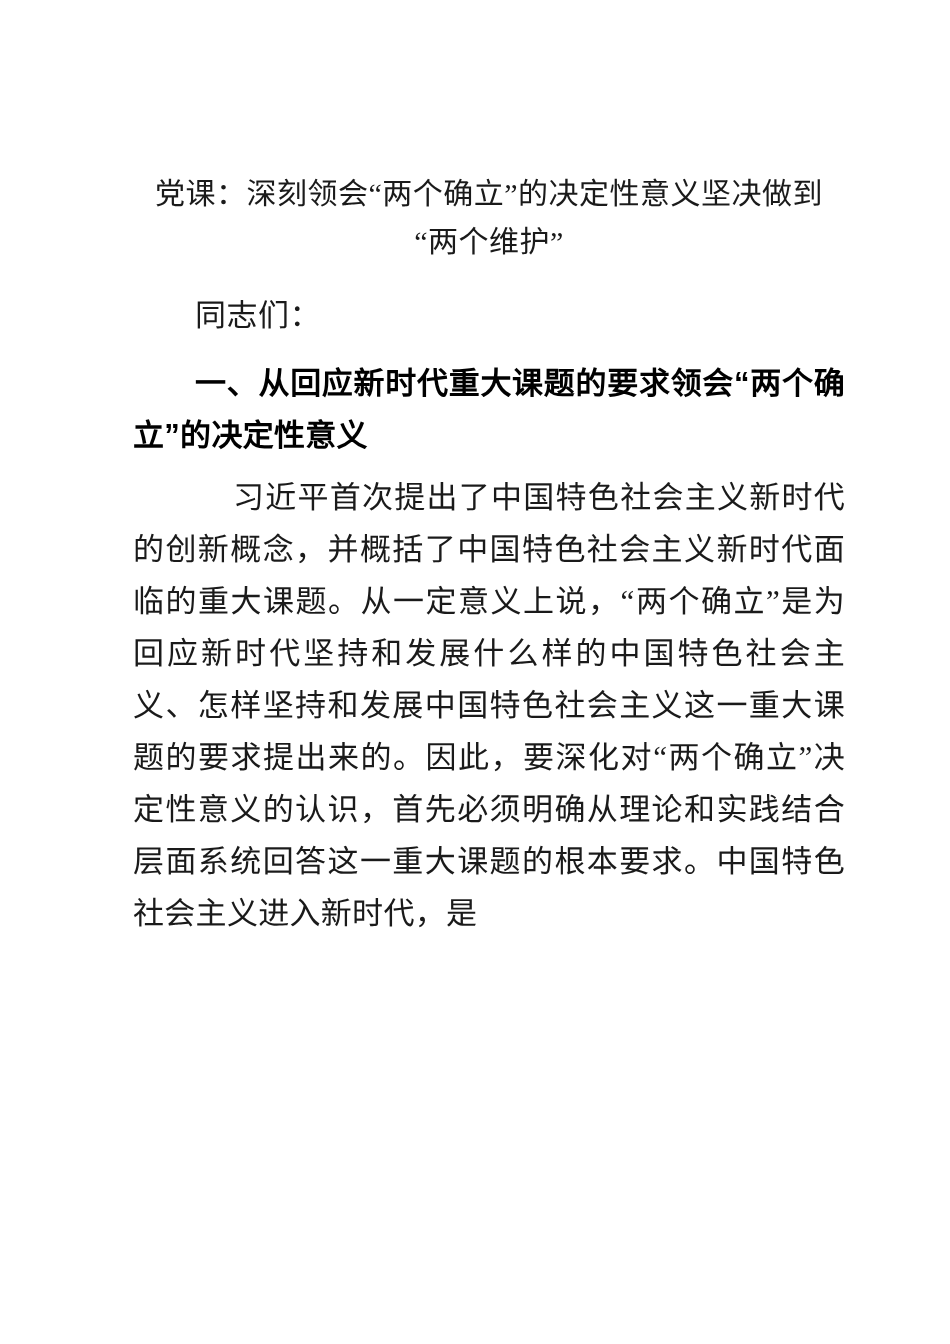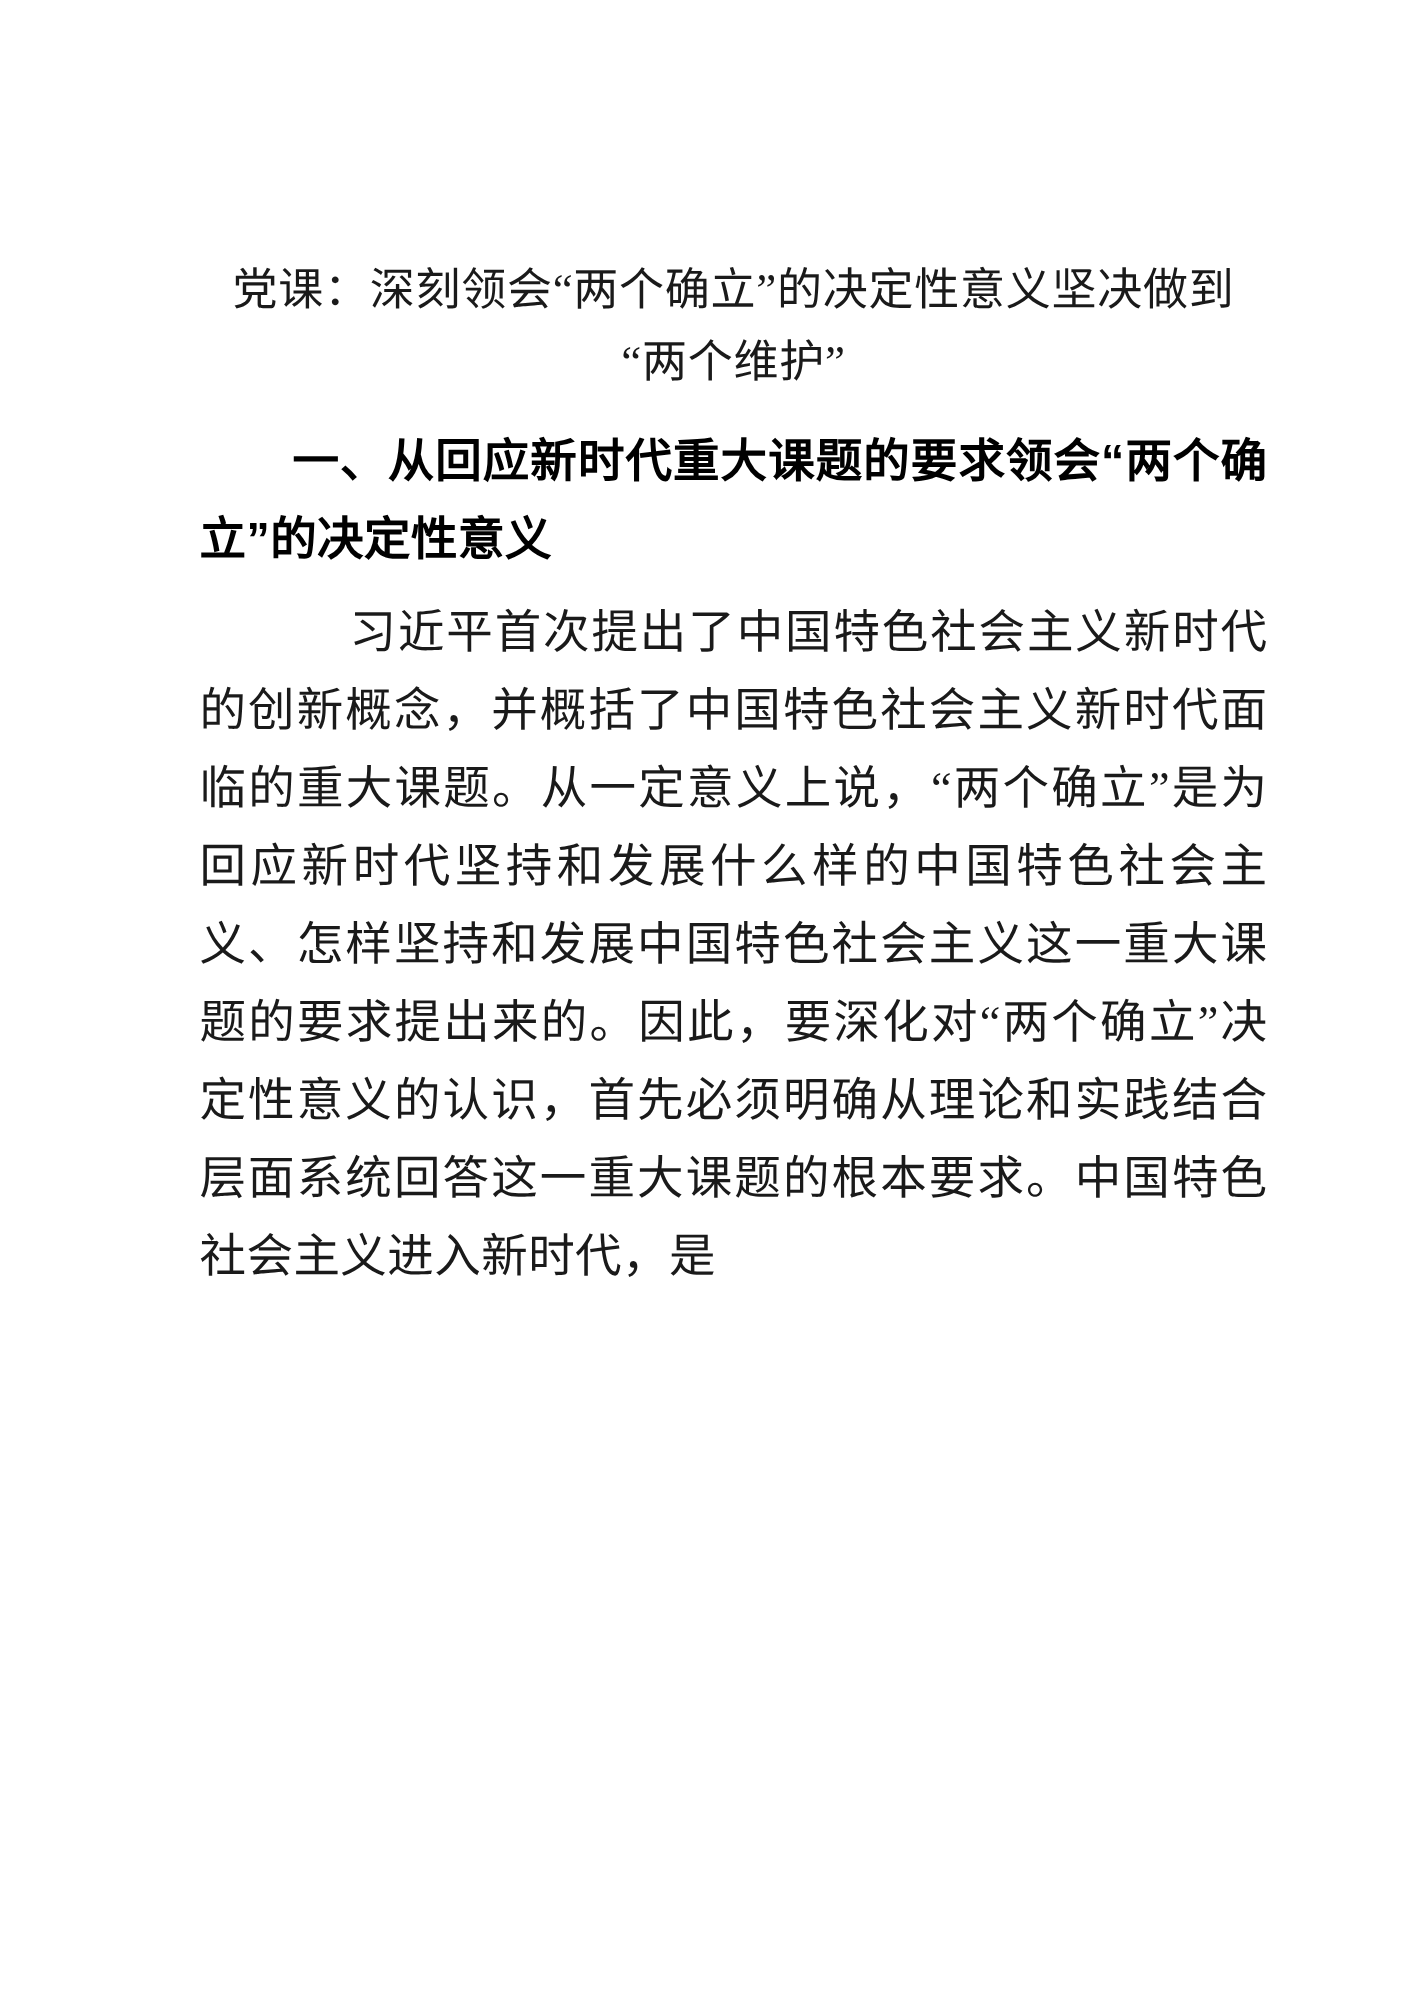--- a/index.html
+++ b/index.html
@@ -98,20 +98,21 @@
 </style>
 </head>
 <body>
 
 <div class="page">
 
   <div class="content">
 
     <h1 class="doc-title">党课：深刻领会“两个确立”的决定性意义坚决做到“两个维护”</h1>
 
+    <p class="salutation">同志们：</p>
 
 
     <h2 class="section-heading">一、从回应新时代重大课题的要求领会“两个确立”的决定性意义</h2>
 
     <p class="body-para">习近平首次提出了中国特色社会主义新时代的创新概念，并概括了中国特色社会主义新时代面临的重大课题。从一定意义上说，“两个确立”是为回应新时代坚持和发展什么样的中国特色社会主义、怎样坚持和发展中国特色社会主义这一重大课题的要求提出来的。因此，要深化对“两个确立”决定性意义的认识，首先必须明确从理论和实践结合层面系统回答这一重大课题的根本要求。中国特色社会主义进入新时代，是</p>
 
   </div>
 
   <div class="page-footer">
     <span class="page-number">— 1 —</span>

